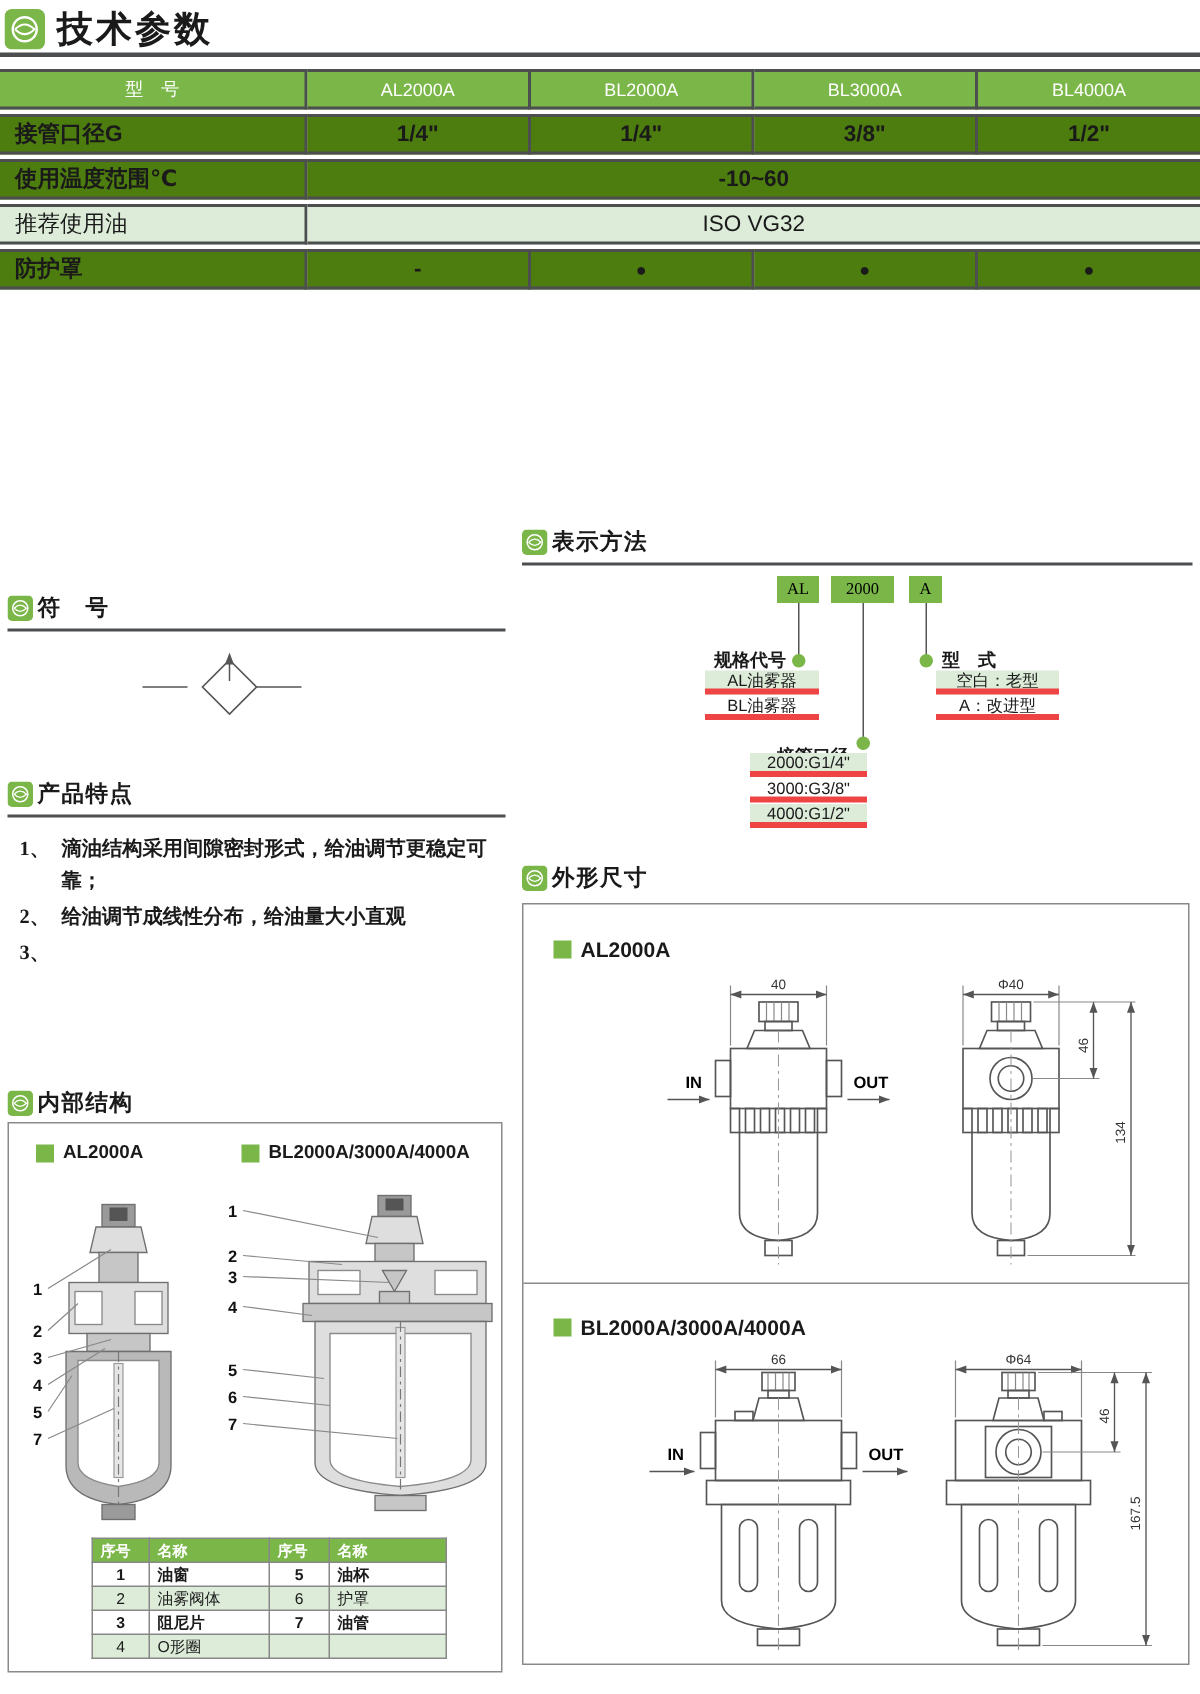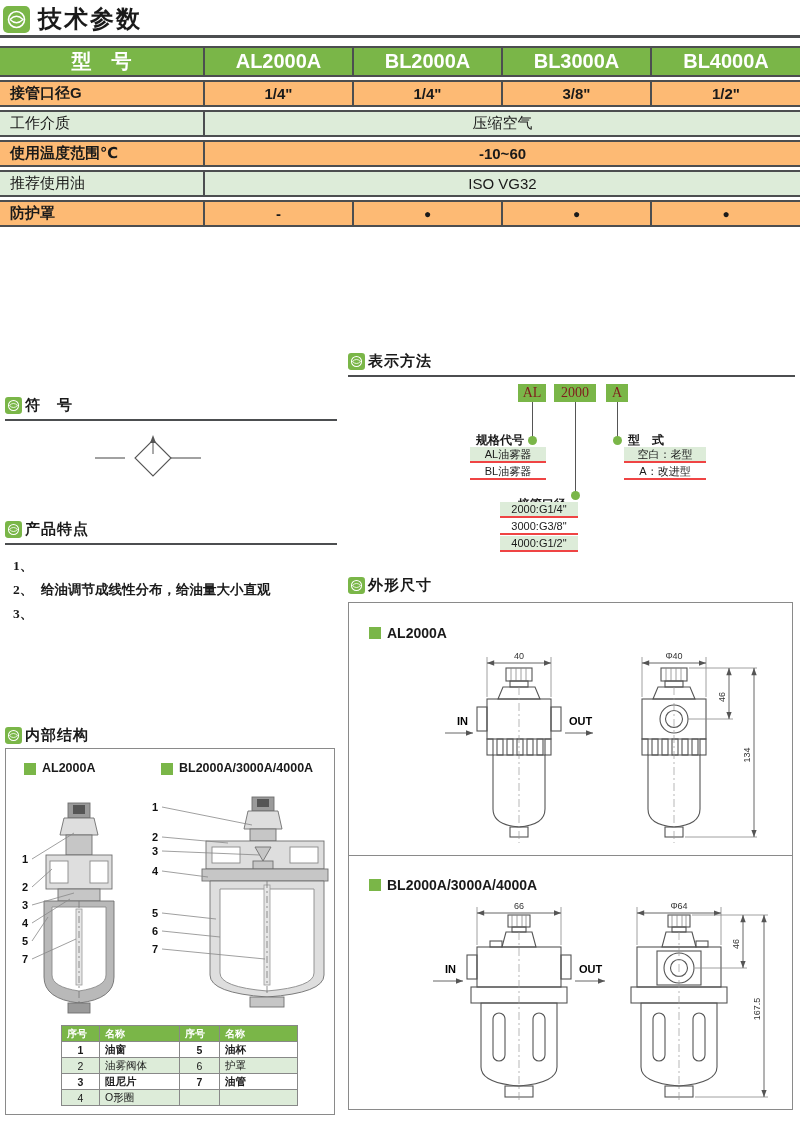--- a/index.html
+++ b/index.html
@@ -16,32 +16,32 @@
   .rule { position:absolute; background:var(--line); }
 
   
   #title-icon { width:27px; height:27px; }
   #page-title { font-size:24px; font-weight:700; letter-spacing:2px; }
 
   
   #spec-wrap { position:absolute; left:0; top:43; width:800px; }
   table.spec { width:100%; border-collapse:separate; border-spacing:0 3px; table-layout:fixed; }
   table.spec th, table.spec td { height:27px; border-top:2px solid var(--line); border-bottom:2px solid var(--line); font-size:15px; text-align:center; vertical-align:middle; }
-  table.spec th { background:var(--accent); color:#fff; font-size:20px; font-weight:700; }
+  table.spec th { background:var(--accent); color:#fff; font-size:12px; font-weight:400; }
   table.spec .sep { border-right:2px solid var(--line); }
   table.spec td.lbl { text-align:left; padding-left:10px; border-right:2px solid var(--line); }
-  table.spec tr.plain td { background:#fdba74; font-weight:700; }
+  table.spec tr.plain td { background:#4d7c0f; font-weight:700; }
   table.spec tr.tint td { background:var(--tint); font-weight:400; }
 
   
-  .code-box { position:absolute; background:var(--accent); color:#7f1d1d; text-align:center; font-family:"Liberation Serif","DejaVu Serif",serif; font-size:14px; line-height:18px; height:18px; }
+  .code-box { position:absolute; background:var(--accent); color:#000000; text-align:center; font-family:"Liberation Serif","DejaVu Serif",serif; font-size:11px; line-height:18px; height:18px; }
   .vline { position:absolute; width:1px; background:#555; }
   .dot { position:absolute; width:9px; height:9px; border-radius:50%; background:var(--accent); }
   .ord-label { position:absolute; font-size:12px; font-weight:700; }
-  .ord-item { position:absolute; height:16px; line-height:15px; font-size:11px; text-align:center; border-bottom:2px solid #ef4444; }
+  .ord-item { position:absolute; height:16px; line-height:15px; font-size:11px; text-align:center; border-bottom:4px solid #ef4444; }
   .bg-tint { background:var(--tint); } .bg-white { background:#fff; }
 
   
   .feat-item { display:flex; margin-bottom:3px; font-family:"Liberation Serif","DejaVu Serif",serif; font-weight:700; font-size:13.5px; line-height:1.55; }
   .feat-num { width:28px; flex:0 0 28px; }
   .feat-text { width:284px; }
 
   
   .frame { position:absolute; border:1px solid var(--boxline); background:#fff; }
   .bullet { position:absolute; width:12px; height:12px; background:var(--accent); }
@@ -98,24 +98,20 @@
         <th class="sep">BL3000A</th>
         <th>BL4000A</th>
       </tr>
       <tr class="plain">
         <td class="lbl">接管口径G</td>
         <td class="sep">1/4"</td>
         <td class="sep">1/4"</td>
         <td class="sep">3/8"</td>
         <td>1/2"</td>
       </tr>
-      <tr class="tint">
-        <td class="lbl">工作介质</td>
-        <td colspan="4">压缩空气</td>
-      </tr>
       <tr class="plain">
         <td class="lbl">使用温度范围℃</td>
         <td colspan="4">-10~60</td>
       </tr>
       <tr class="tint">
         <td class="lbl">推荐使用油</td>
         <td colspan="4">ISO VG32</td>
       </tr>
       <tr class="plain">
         <td class="lbl">防护罩</td>
@@ -189,20 +185,21 @@
           <rect width="27" height="27" rx="5" fill="var(--accent)"></rect>
           <circle cx="13.5" cy="13.5" r="8" fill="none" stroke="#fff" stroke-width="1.6"></circle>
           <path d="M7 13.5 Q13.5 7 20 13.5 Q13.5 20 7 13.5" fill="none" stroke="#fff" stroke-width="1.3"></path>
         </svg>
       <span class="sec-title">产品特点</span>
     </div>
     <div class="rule" style="left:0; top:23px; width:332px; height:2px;"></div>
     <div class="abs" style="left:8px; top:36px; width:320px;">
       <div class="feat-item">
         <span class="feat-num">1、</span>
+        <span class="feat-text">滴油结构采用间隙密封形式，给油调节更稳定可靠；</span>
       </div>
       <div class="feat-item">
         <span class="feat-num">2、</span>
         <span class="feat-text">给油调节成线性分布，给油量大小直观</span>
       </div>
       <div class="feat-item">
         <span class="feat-num">3、</span>
       </div>
     </div>
   </div>

